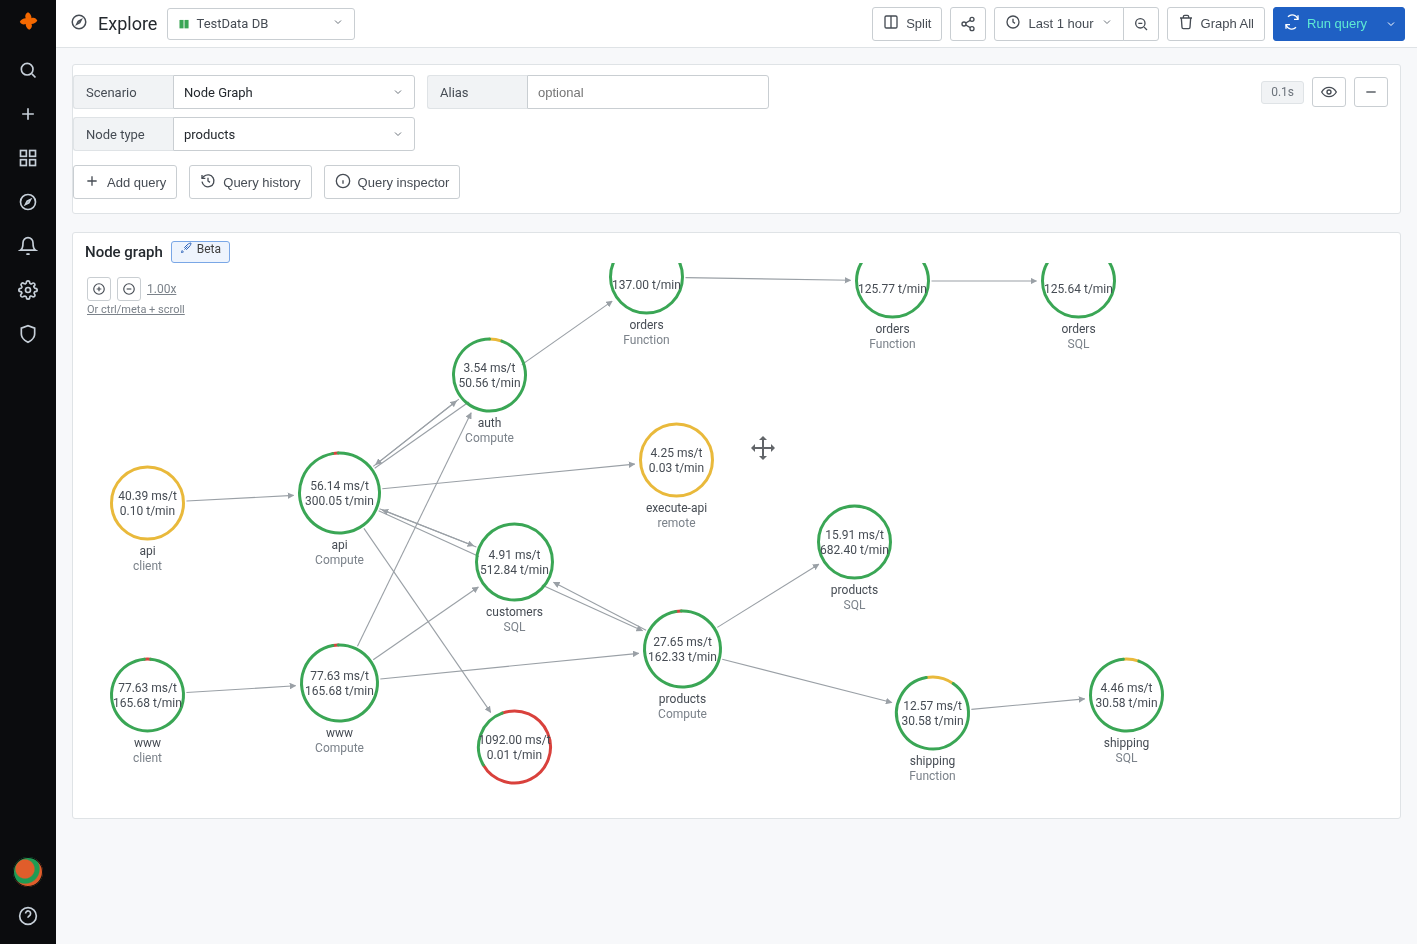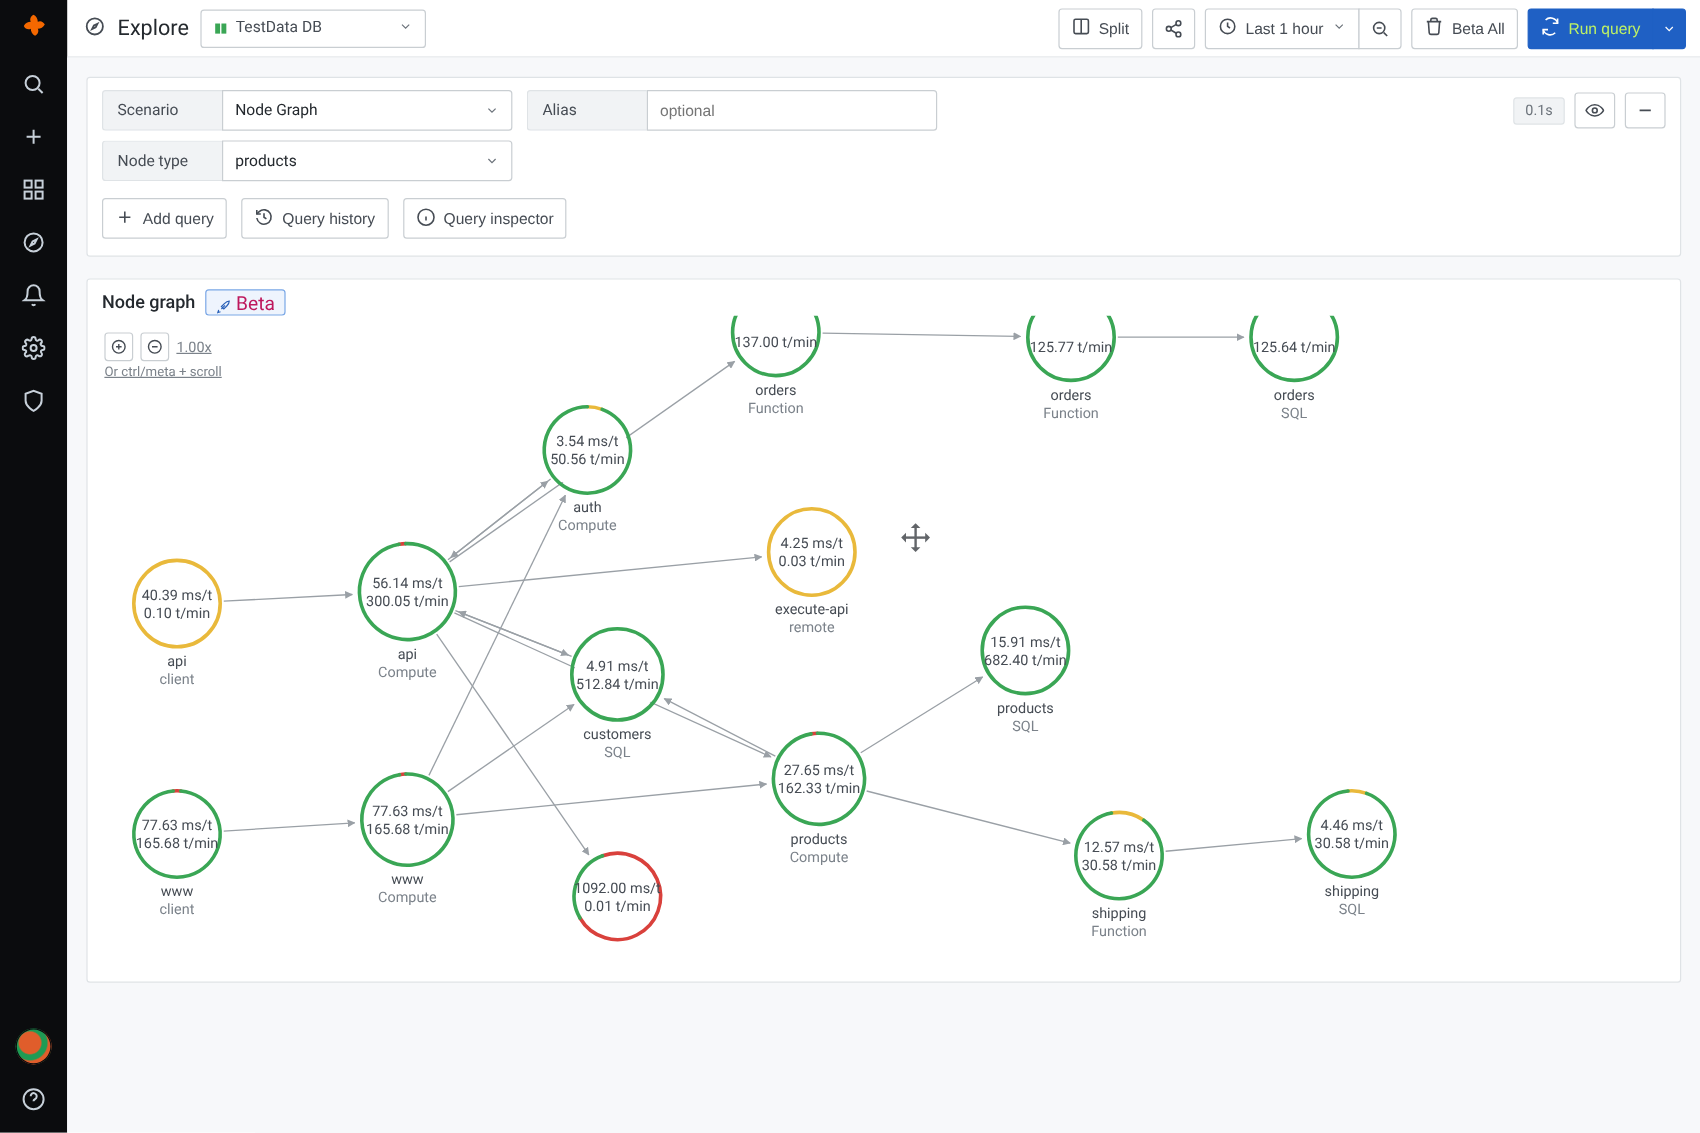--- a/index.html
+++ b/index.html
@@ -21,50 +21,50 @@
   
   .topbar { height: 48px; display:flex; align-items:center; padding: 0 8px; border-bottom: 1px solid #dfe3e6; gap: 6px; }
   .topbar-left { display:flex; align-items:center; gap: 10px; padding-left: 6px; }
   .topbar-title { font-size: 18px; font-weight: 400; display:flex; align-items:center; gap:8px; }
   .ds-picker { height: 32px; min-width: 188px; border:1px solid #c9ced2; border-radius:3px; background:#fff; display:flex; align-items:center; padding: 0 10px; gap:8px; cursor:pointer; color:#464c54; font-size: 13px; }
   .ds-swatch { font-size: 11px; color:#3aa655; letter-spacing:-1px; }
   .chev { margin-left:auto; }
   .topbar-right { margin-left:auto; display:flex; align-items:center; gap:8px; padding-right:4px; }
   .btn { height: 34px; border:1px solid #c9ced2; background:#fff; border-radius:3px; display:inline-flex; align-items:center; padding: 0 10px; gap:7px; cursor:pointer; color:#464c54; font-size:13px; }
   .btn.icon-only { width:36px; padding:0; justify-content:center; }
-  .btn.primary { background:#1f60c4; border-color:#1f60c4; color:#bef264; }
+  .btn.primary { background:#1f60c4; border-color:#1f60c4; color:#5eead4; }
   .btn.primary svg { stroke:#fff; }
   .btn.primary.split { border-top-right-radius:0; border-bottom-right-radius:0; }
   .btn.primary.caret { width:28px; padding:0; justify-content:center; border-top-left-radius:0; border-bottom-left-radius:0; margin-left:-1px; }
   .btn-group { display:flex; }
   .time-picker { display:flex; }
   .time-picker .btn:first-child { border-top-right-radius:0; border-bottom-right-radius:0; }
   .time-picker .btn:last-child { border-top-left-radius:0; border-bottom-left-radius:0; margin-left:-1px; }
 
   
   .content { flex:1; overflow:auto; background:#f7f8fa; padding: 16px; }
 
   
-  .card { background:#fff; border:1px solid #dfe3e6; border-radius:3px; padding: 10px 12px 14px 12px; }
+  .card { background:#fff; border:1px solid #dfe3e6; border-radius:3px; padding: 10px 12px 14px 0; }
   .row { display:flex; align-items:center; gap: 12px; margin-bottom: 8px; }
   .row:last-child { margin-bottom:0; }
   .kv { display:flex; align-items:center; }
   .kv .key { background:#f1f3f5; border:1px solid #dfe3e6; border-right:none; height:34px; display:flex; align-items:center; padding:0 12px; color:#464c54; font-size:13px; border-radius:3px 0 0 3px; min-width:100px; }
   .kv .val { border:1px solid #c9ced2; height:34px; border-radius:0 3px 3px 0; background:#fff; display:flex; align-items:center; padding:0 10px; gap:8px; font-size:13px; color:#24292e; cursor:pointer; }
   .kv input.val { outline:none; cursor:text; }
   .kv .val.select { min-width: 242px; justify-content: space-between; }
   .right-tools { margin-left:auto; display:flex; gap:8px; align-items:center; }
   .pill { background:#f1f3f5; border:1px solid #dfe3e6; border-radius:3px; height:23px; display:inline-flex; align-items:center; padding:0 9px; color:#6c737b; font-size:12px; }
   .subbar { display:flex; gap:12px; margin-top: 14px; }
 
   
   .viz-card { background:#fff; border:1px solid #dfe3e6; border-radius:3px; margin-top:18px; }
   .viz-head { display:flex; align-items:center; gap:8px; padding:8px 12px 0 12px; }
   .viz-title { font-size:15px; font-weight:500; color:#24292e; }
-  .beta-badge { display:inline-flex; align-items:flex-end; gap:5px; height:22px; padding:0 8px; border:1px solid #7aa7e6; background:#eef4fd; color:#be185d; font-size:16px; border-radius:3px; }
+  .beta-badge { display:inline-flex; align-items:flex-start; gap:5px; height:22px; padding:0 8px; border:1px solid #7aa7e6; background:#eef4fd; color:#404040; font-size:12px; border-radius:3px; }
   .viz-body { position:relative; width:100%; height:555px; overflow:hidden; }
 
   .zoom-box { position:absolute; left:14px; top:14px; font-size:12px; color:#7b828a;text-decoration:underline; }
   .zoom-row { display:flex; align-items:center; gap:6px; }
   .zbtn { width:24px; height:24px; border:1px solid #c9ced2; border-radius:3px; background:#fff; display:inline-flex; align-items:center; justify-content:center; cursor:pointer; }
 
   svg.graph { position:absolute; inset:0; width:100%; height:100%; }
 
   .node text { font-size: 12px; fill:#464c54; }
   .node .metric { font-size: 12px; fill:#464c54; }
@@ -195,21 +195,21 @@
           <svg width="16" height="16" viewBox="0 0 24 24" fill="none" stroke="#464c54" stroke-width="2">
               <circle cx="11" cy="11" r="7"></circle>
               <path d="M8 11h6M21 21l-4.3-4.3"></path>
             </svg>
         </button>
       </div>
       <button class="btn">
         <span><svg width="16" height="16" viewBox="0 0 24 24" fill="none" stroke="#464c54" stroke-width="2">
               <path d="M3 6h18M8 6V4a2 2 0 0 1 2-2h4a2 2 0 0 1 2 2v2M19 6l-1 14a2 2 0 0 1-2 2H8a2 2 0 0 1-2-2L5 6"></path>
             </svg></span>
-        <span>Beta All</span>
+        <span>Graph All</span>
       </button>
       <div class="btn-group">
         <button class="btn primary split">
           <span><svg width="16" height="16" viewBox="0 0 24 24" fill="none" stroke="#fff" stroke-width="2">
                 <path d="M21 2v6h-6M3 22v-6h6"></path>
                 <path d="M21 8a9 9 0 0 0-15-4M3 16a9 9 0 0 0 15 4"></path>
               </svg></span>
           <span>Run query</span>
         </button>
         <button class="btn primary caret">

